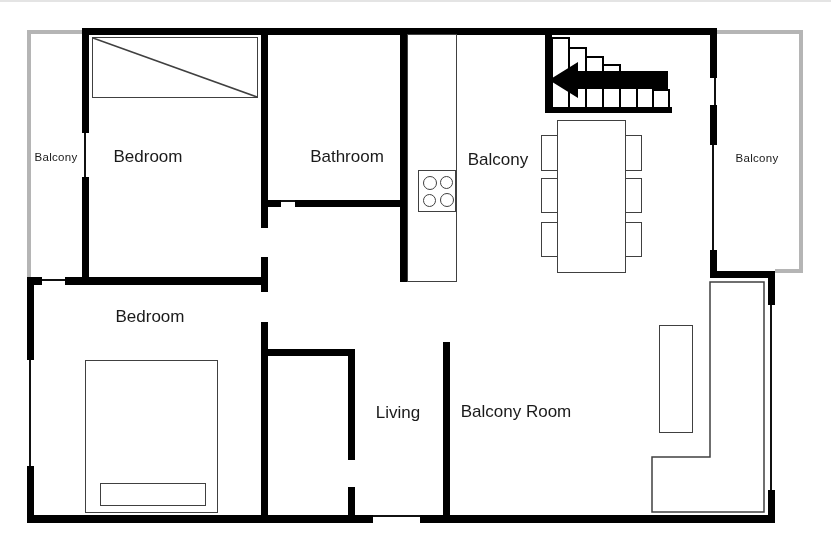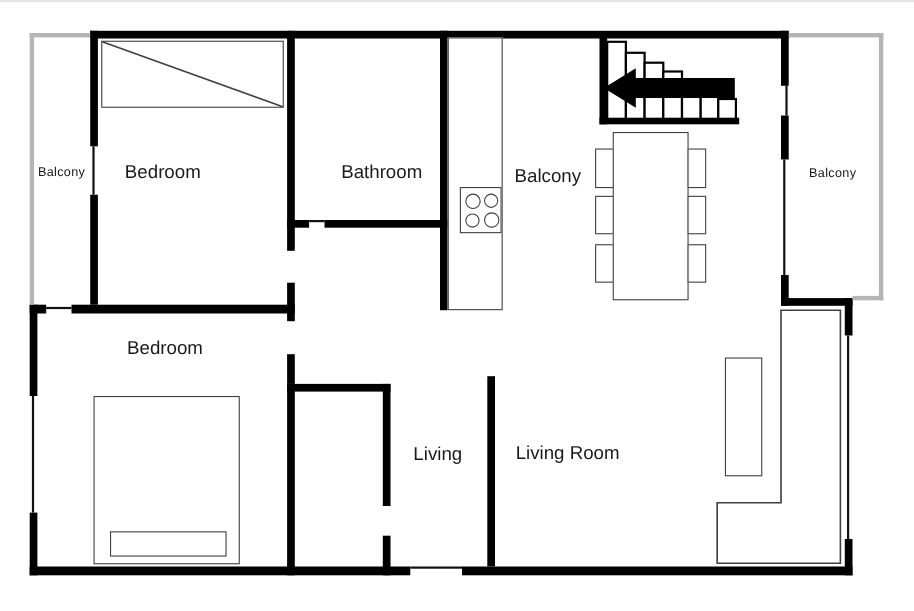--- a/index.html
+++ b/index.html
@@ -122,15 +122,15 @@
     </g>
   </svg>
 
   <div class="label small" style="left:56px;top:157px;">Balcony</div>
   <div class="label" style="left:148px;top:157px;">Bedroom</div>
   <div class="label" style="left:347px;top:157px;">Bathroom</div>
   <div class="label" style="left:498px;top:160px;">Balcony</div>
   <div class="label small" style="left:757px;top:158px;">Balcony</div>
   <div class="label" style="left:150px;top:317px;">Bedroom</div>
   <div class="label" style="left:398px;top:413px;">Living</div>
-  <div class="label" style="left:516px;top:412px;">Living Room</div>
+  <div class="label" style="left:516px;top:412px;">Balcony Room</div>
 
 </div>
 
 </body></html>

